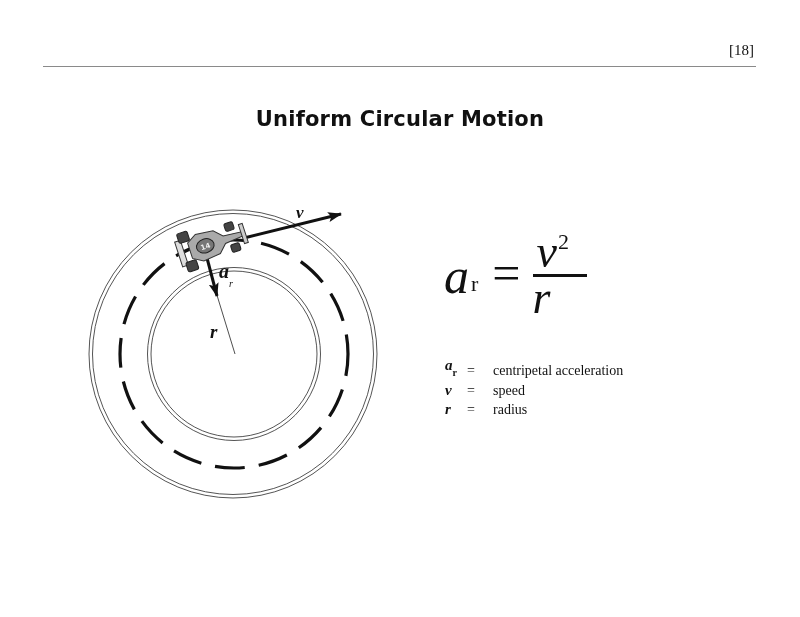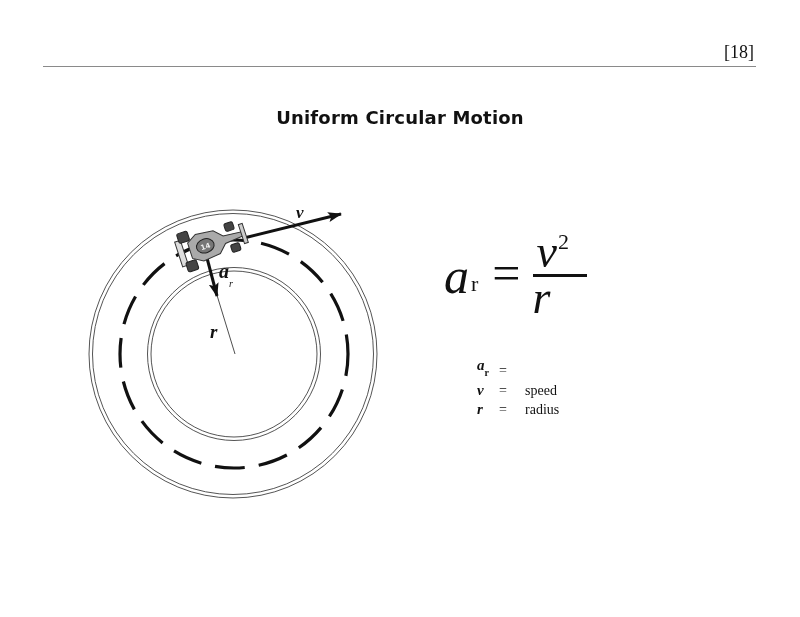--- a/index.html
+++ b/index.html
@@ -2,38 +2,38 @@
 <html><head>
 <meta charset="utf-8">
 <style>
   html, body { margin: 0; padding: 0; background: #ffffff; }
   body { width: 800px; height: 617px; position: relative; overflow: hidden; font-family: "Liberation Serif", serif; color: #111; }
 
   .header { position: absolute; left: 43px; top: 40px; width: 713px; height: 26px; border-bottom: 1.5px solid #8a8a8a; }
   .crumbs { position: absolute; left: 2px; top: 4px; font-style: italic; font-size: 14.5px; white-space: nowrap; color: #111; }
   .crumbs .sc { font-variant: small-caps; letter-spacing: 0.2px; }
   .crumbs .bullet { font-style: normal; font-size: 10px; display: inline-block; margin: 0 14px 0 12px; position: relative; top: -2px; }
-  .page-num { position: absolute; right: 2px; top: 2px; font-size: 18px; color: #111; }
+  .page-num { position: absolute; right: 2px; top: 2px; font-size: 15px; color: #111; }
 
-  .title { position: absolute; left: 0; width: 800px; top: 107px; text-align: center; font-family: "DejaVu Sans", sans-serif; font-weight: bold; font-size: 18px; color: #111; letter-spacing: 0.2px; }
+  .title { position: absolute; left: 0; width: 800px; top: 107px; text-align: center; font-family: "DejaVu Sans", sans-serif; font-weight: bold; font-size: 21px; color: #111; letter-spacing: 0.2px; }
 
   .diagram { position: absolute; left: 0; top: 0; width: 800px; height: 617px; }
 
   .formula { position: absolute; left: 444px; top: 236px; height: 80px; display: flex; align-items: center; font-family: "Liberation Serif", serif; }
   .formula .lhs { font-style: italic; font-size: 50px; line-height: 1; }
   .formula .lhs-sub { font-size: 22px; font-style: normal; position: relative; top: 8px; margin-left: 2px; }
   .formula .eq { font-size: 50px; margin: 0 12px 0 14px; line-height: 1; position: relative; top: -3px; }
   .frac { display: inline-flex; flex-direction: column; align-items: flex-start; position: relative; top: -1px; }
   .frac .num { font-style: italic; font-size: 46px; line-height: 40px; padding: 0 4px; }
   .frac .num sup { font-style: normal; font-size: 22px; position: relative; top: -10px; vertical-align: top; margin-left: 1px; }
   .frac .bar { width: 54px; height: 3px; background: #111; margin: 2px 0 1px; }
   .frac .den { font-style: italic; font-size: 46px; line-height: 40px; }
 
   .legend { position: absolute; left: 445px; top: 356px; font-size: 14px; line-height: 19.5px; }
-  .legend .row { display: flex; align-items: flex-end; margin-left: 32px; }
+  .legend .row { display: flex; align-items: flex-end; }
   .legend .sym { width: 22px; font-style: italic; font-weight: bold; font-size: 15px; position: relative; }
   .legend .sym sub { font-size: 10px; position: relative; top: 2px; font-style: normal; }
   .legend .eqs { width: 26px; }
   .legend .def { }
 </style>
 </head>
 <body>
 
 <div class="header">
   <div class="page-num">[18]</div>
@@ -101,20 +101,21 @@
     <span class="num"><span>v</span><sup>2</sup></span>
     <span class="bar"></span>
     <span class="den">r</span>
   </span>
 </div>
 
 <div class="legend">
   <div class="row">
     <span class="sym"><span>a</span><sub>r</sub></span>
     <span class="eqs">=</span>
+    <span class="def">centripetal acceleration</span>
   </div>
   <div class="row">
     <span class="sym"><span>v</span></span>
     <span class="eqs">=</span>
     <span class="def">speed</span>
   </div>
   <div class="row">
     <span class="sym"><span>r</span></span>
     <span class="eqs">=</span>
     <span class="def">radius</span>

